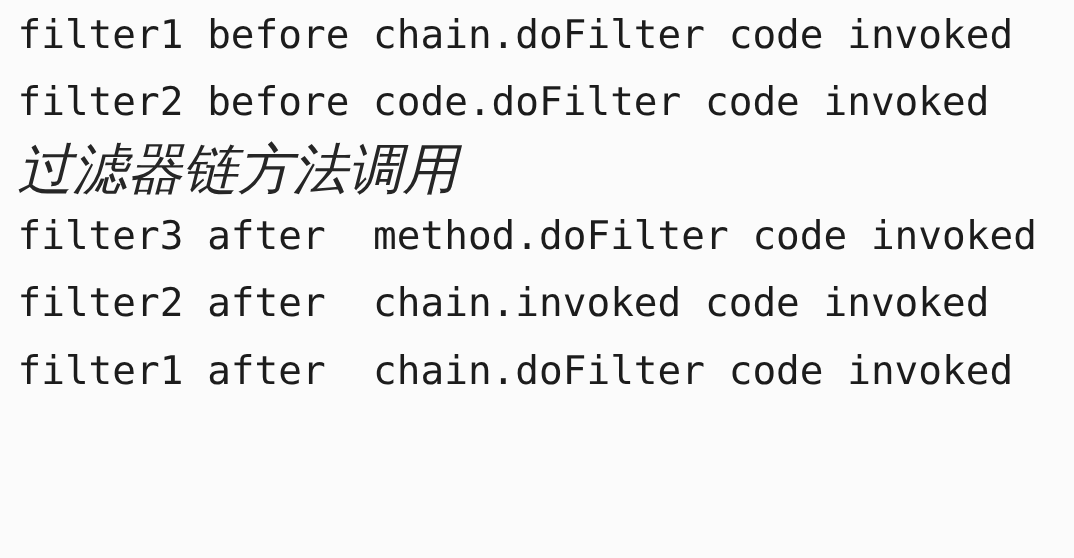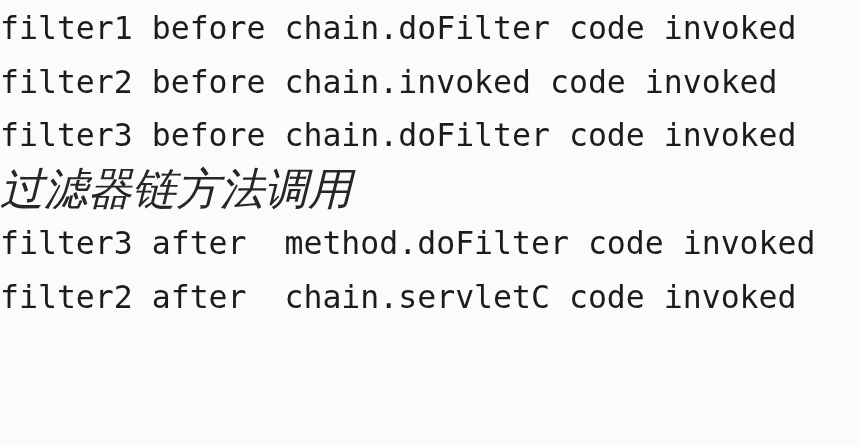--- a/index.html
+++ b/index.html
@@ -3,21 +3,21 @@
 <meta charset="utf-8">
 <style>
   * { margin: 0; padding: 0; box-sizing: border-box; }
   html, body {
     width: 859px;
     height: 446px;
     background: #fbfbfb;
     overflow: hidden;
   }
   .console {
-    padding: 1px 0 0 0;
+    padding: 1px 0 0 14px;
     width: 859px;
     height: 332px;
   }
   .line {
     height: 53.8px;
     display: flex;
     align-items: center;
     white-space: pre;
     font-family: "DejaVu Sans Mono", "Liberation Mono", monospace;
     font-size: 31.5px;
@@ -31,18 +31,18 @@
     font-weight: 400;
     color: #262626;
     font-style: italic;
   }
 </style>
 </head>
 <body>
 
 <div class="console">
   <div class="line">filter1 before chain.doFilter code invoked</div>
-  <div class="line">filter2 before chain.invoked code invoked</div>
-  <div class="line">filter3 before chain.doFilter code invoked</div>
+  <div class="line">filter2 before code.doFilter code invoked</div>
   <div class="line cjk">过滤器链方法调用</div>
   <div class="line">filter3 after  method.doFilter code invoked</div>
-  <div class="line">filter2 after  chain.servletC code invoked</div>
+  <div class="line">filter2 after  chain.invoked code invoked</div>
+  <div class="line">filter1 after  chain.doFilter code invoked</div>
 </div>
 
 </body></html>

